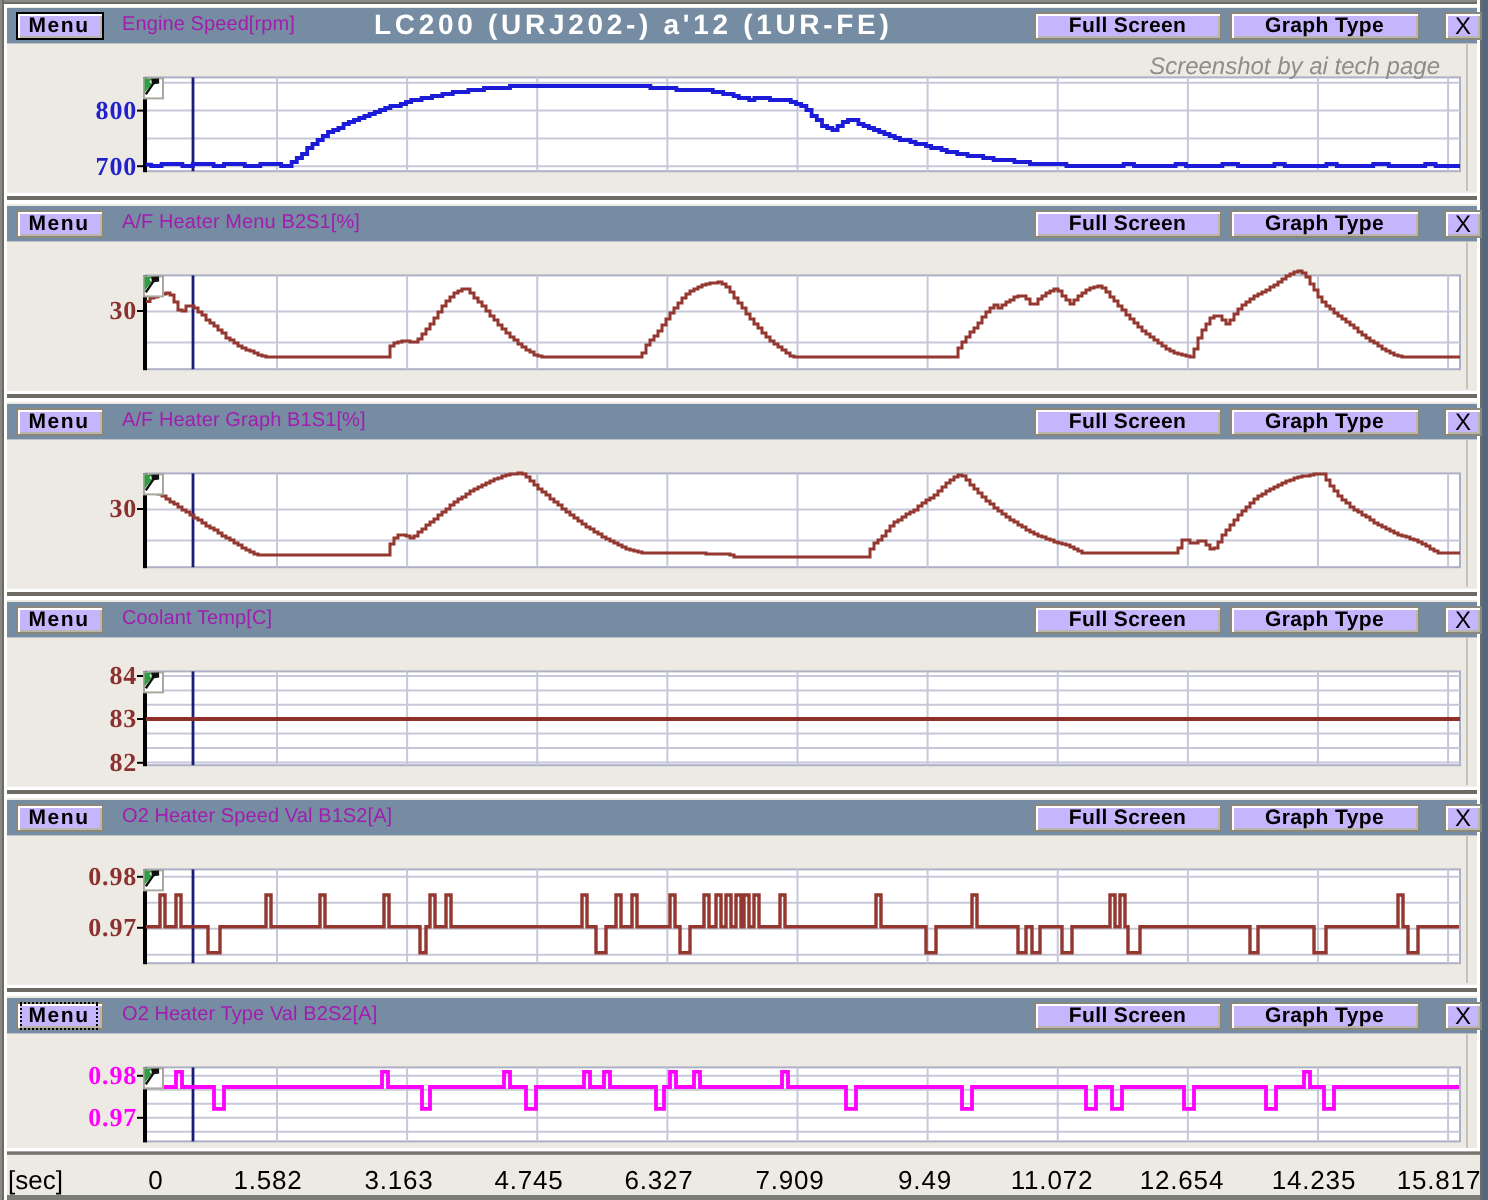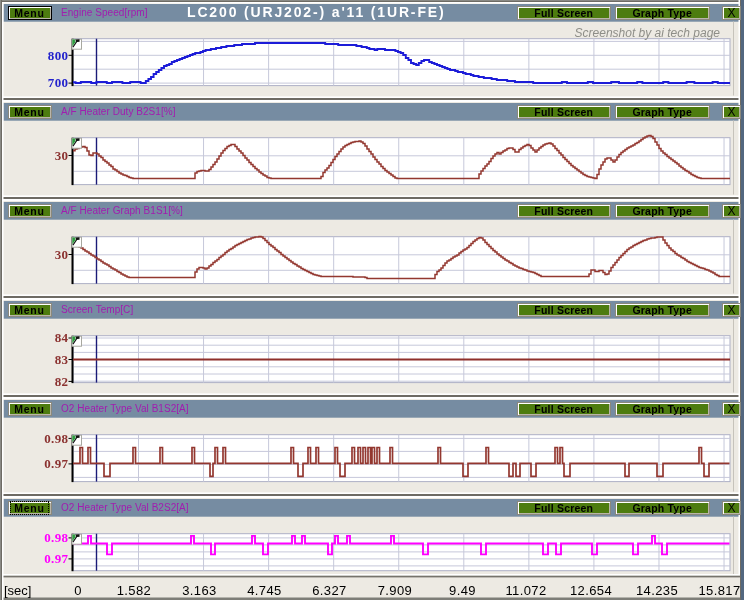--- a/index.html
+++ b/index.html
@@ -1,16 +1,16 @@
 <!DOCTYPE html>
 <html><head><meta charset="utf-8"><style>
 html,body{margin:0;padding:0}
 body{width:744px;height:600px;position:relative;overflow:hidden;background:#EDEAE3;
  font-family:"Liberation Sans",sans-serif;-webkit-font-smoothing:antialiased}
-.btn{position:absolute;background:#4d7c0f;border:1px solid #8A887C;
+.btn{position:absolute;background:#c4b5fd;border:1px solid #8A887C;
  box-shadow:inset 1px 1px 0 #FFFFFF,inset -1px -1px 0 #B9B5A9;
  font-weight:bold;color:#000;text-align:center;box-sizing:border-box}
 .btn-def{border:1.5px solid #000}
 .foc{outline:1px dotted #000;padding:0 3px}
 .ttl{position:absolute;font-size:10px;letter-spacing:0.05px;color:#a21caf;height:15px;line-height:15px}
 .ttl2{position:absolute;font-size:14px;font-weight:bold;letter-spacing:1.85px;color:#FFFFFF;height:15px;line-height:15px}
 </style></head>
 <body>
 <svg width="744" height="600" viewBox="0 0 744 600" style="position:absolute;left:0;top:0">
     <rect x="0" y="0" width="744" height="600" fill="#EDEAE3"></rect>
@@ -226,37 +226,37 @@
     <rect x="2" y="3.5" width="1.5" height="600" fill="#FFFFFF"></rect>
     <rect x="738.5" y="0" width="1.5" height="574" fill="#FFFFFF"></rect>
     <rect x="740" y="0" width="1" height="600" fill="#6E6B64"></rect>
     <rect x="741" y="0" width="3" height="600" fill="#53677F"></rect>
   </svg>
 <div class="btn btn-def" style="left:7.5px;top:6px;width:44px;height:14px;font-size:10.5px;letter-spacing:0.8px;line-height:13px">Menu</div>
 <div class="btn" style="left:516.5px;top:5.5px;width:94.5px;height:14.5px;font-size:10.5px;letter-spacing:0.2px;line-height:13.5px">Full Screen</div>
 <div class="btn" style="left:614.5px;top:5.5px;width:95.5px;height:14.5px;font-size:10.5px;letter-spacing:0.2px;line-height:13.5px">Graph Type</div>
 <div class="btn xbtn" style="left:722px;top:5.5px;width:19px;height:14.5px;font-size:12px;font-weight:normal;line-height:13.5px">X</div>
 <div class="ttl" style="left:61px;top:5px">Engine Speed[rpm]</div>
-<div class="ttl2" style="left:187px;top:5px">LC200 (URJ202-) a'11 (1UR-FE)</div>
+<div class="ttl2" style="left:187px;top:5px">LC200 (URJ202-) a'12 (1UR-FE)</div>
 <div class="btn" style="left:7.5px;top:105px;width:44px;height:14px;font-size:10.5px;letter-spacing:0.8px;line-height:13px">Menu</div>
 <div class="btn" style="left:516.5px;top:104.5px;width:94.5px;height:14.5px;font-size:10.5px;letter-spacing:0.2px;line-height:13.5px">Full Screen</div>
 <div class="btn" style="left:614.5px;top:104.5px;width:95.5px;height:14.5px;font-size:10.5px;letter-spacing:0.2px;line-height:13.5px">Graph Type</div>
 <div class="btn xbtn" style="left:722px;top:104.5px;width:19px;height:14.5px;font-size:12px;font-weight:normal;line-height:13.5px">X</div>
-<div class="ttl" style="left:61px;top:104px">A/F Heater Duty B2S1[%]</div>
+<div class="ttl" style="left:61px;top:104px">A/F Heater Menu B2S1[%]</div>
 <div class="btn" style="left:7.5px;top:204px;width:44px;height:14px;font-size:10.5px;letter-spacing:0.8px;line-height:13px">Menu</div>
 <div class="btn" style="left:516.5px;top:203.5px;width:94.5px;height:14.5px;font-size:10.5px;letter-spacing:0.2px;line-height:13.5px">Full Screen</div>
 <div class="btn" style="left:614.5px;top:203.5px;width:95.5px;height:14.5px;font-size:10.5px;letter-spacing:0.2px;line-height:13.5px">Graph Type</div>
 <div class="btn xbtn" style="left:722px;top:203.5px;width:19px;height:14.5px;font-size:12px;font-weight:normal;line-height:13.5px">X</div>
 <div class="ttl" style="left:61px;top:203px">A/F Heater Graph B1S1[%]</div>
 <div class="btn" style="left:7.5px;top:303px;width:44px;height:14px;font-size:10.5px;letter-spacing:0.8px;line-height:13px">Menu</div>
 <div class="btn" style="left:516.5px;top:302.5px;width:94.5px;height:14.5px;font-size:10.5px;letter-spacing:0.2px;line-height:13.5px">Full Screen</div>
 <div class="btn" style="left:614.5px;top:302.5px;width:95.5px;height:14.5px;font-size:10.5px;letter-spacing:0.2px;line-height:13.5px">Graph Type</div>
 <div class="btn xbtn" style="left:722px;top:302.5px;width:19px;height:14.5px;font-size:12px;font-weight:normal;line-height:13.5px">X</div>
-<div class="ttl" style="left:61px;top:302px">Screen Temp[C]</div>
+<div class="ttl" style="left:61px;top:302px">Coolant Temp[C]</div>
 <div class="btn" style="left:7.5px;top:402px;width:44px;height:14px;font-size:10.5px;letter-spacing:0.8px;line-height:13px">Menu</div>
 <div class="btn" style="left:516.5px;top:401.5px;width:94.5px;height:14.5px;font-size:10.5px;letter-spacing:0.2px;line-height:13.5px">Full Screen</div>
 <div class="btn" style="left:614.5px;top:401.5px;width:95.5px;height:14.5px;font-size:10.5px;letter-spacing:0.2px;line-height:13.5px">Graph Type</div>
 <div class="btn xbtn" style="left:722px;top:401.5px;width:19px;height:14.5px;font-size:12px;font-weight:normal;line-height:13.5px">X</div>
-<div class="ttl" style="left:61px;top:401px">O2 Heater Type Val B1S2[A]</div>
+<div class="ttl" style="left:61px;top:401px">O2 Heater Speed Val B1S2[A]</div>
 <div class="btn" style="left:7.5px;top:501px;width:44px;height:14px;font-size:10.5px;letter-spacing:0.8px;line-height:13px"><span class="foc">Menu</span></div>
 <div class="btn" style="left:516.5px;top:500.5px;width:94.5px;height:14.5px;font-size:10.5px;letter-spacing:0.2px;line-height:13.5px">Full Screen</div>
 <div class="btn" style="left:614.5px;top:500.5px;width:95.5px;height:14.5px;font-size:10.5px;letter-spacing:0.2px;line-height:13.5px">Graph Type</div>
 <div class="btn xbtn" style="left:722px;top:500.5px;width:19px;height:14.5px;font-size:12px;font-weight:normal;line-height:13.5px">X</div>
 <div class="ttl" style="left:61px;top:500px">O2 Heater Type Val B2S2[A]</div>
 </body></html>

